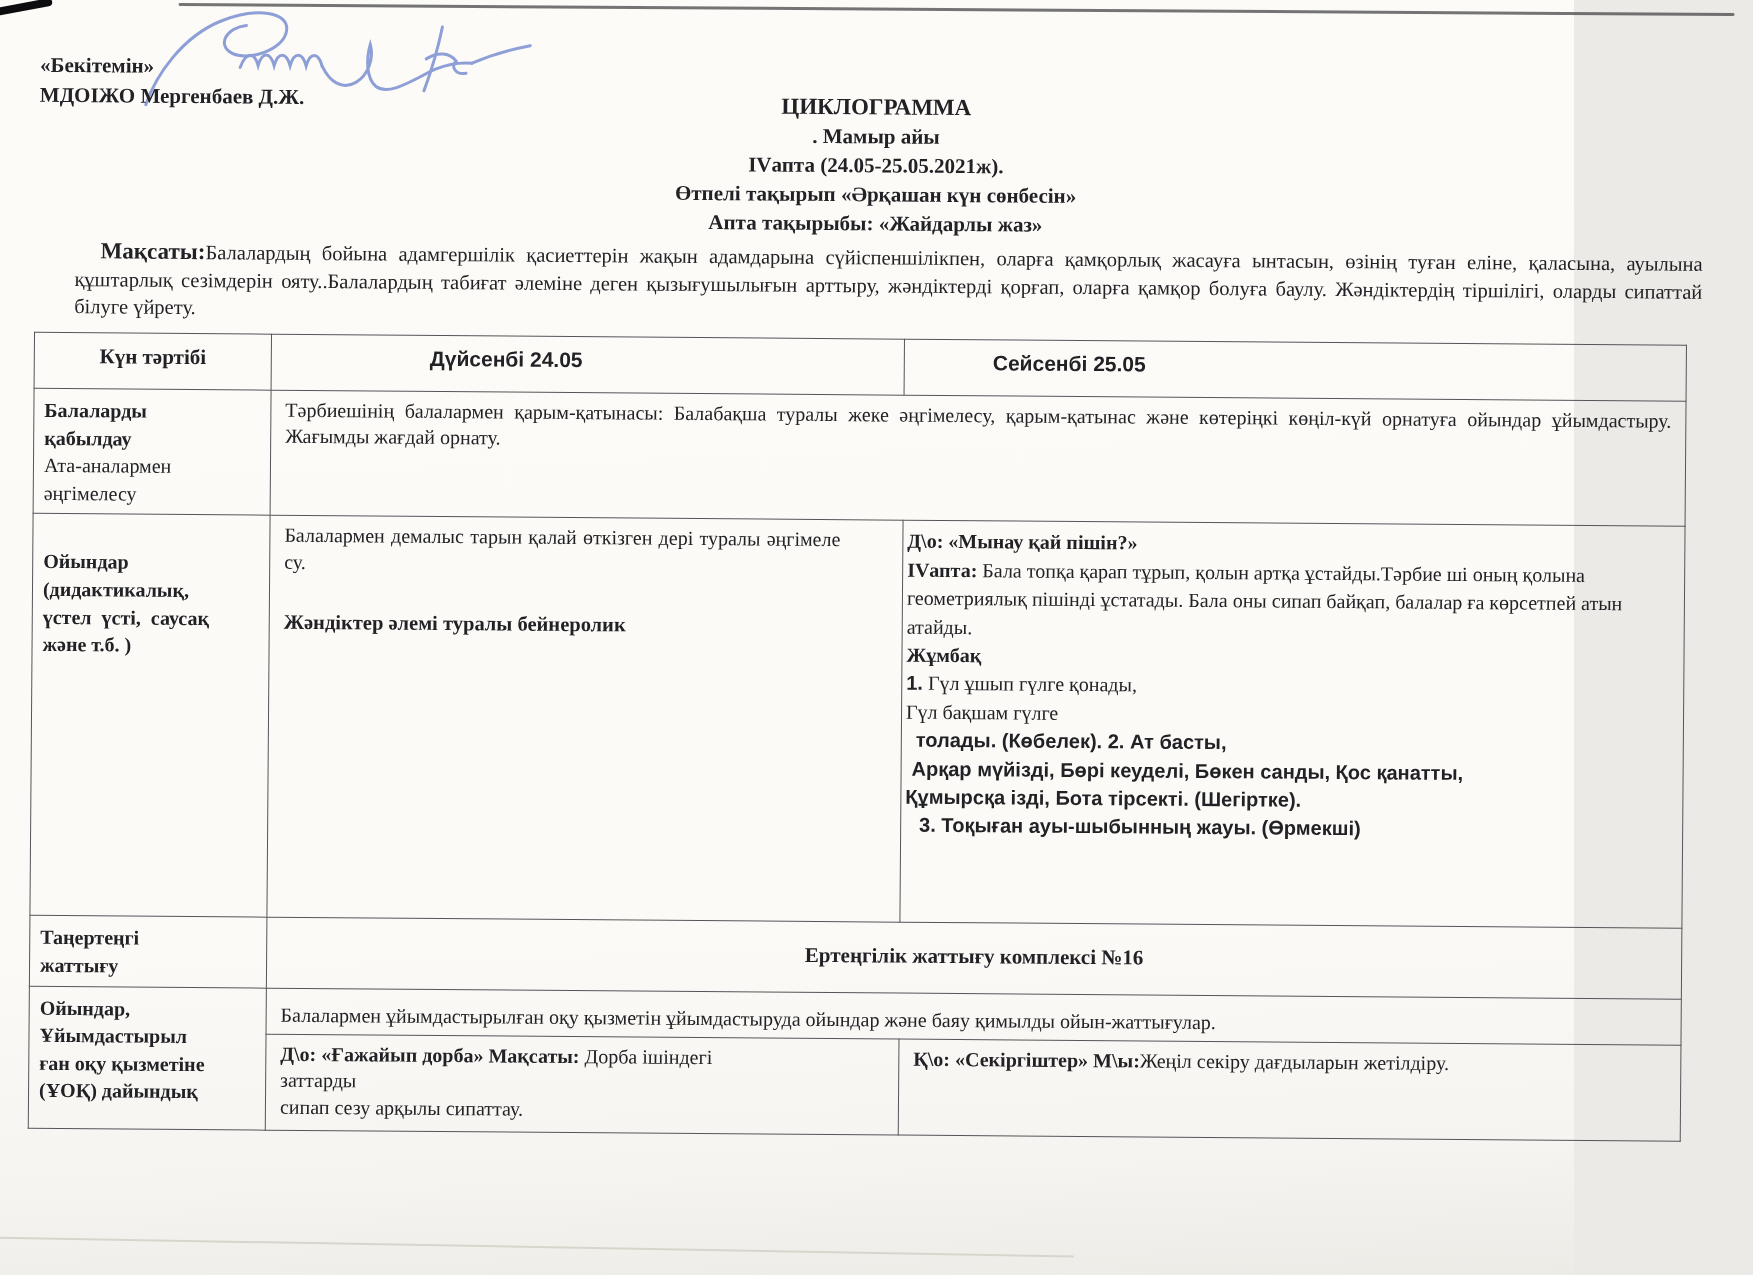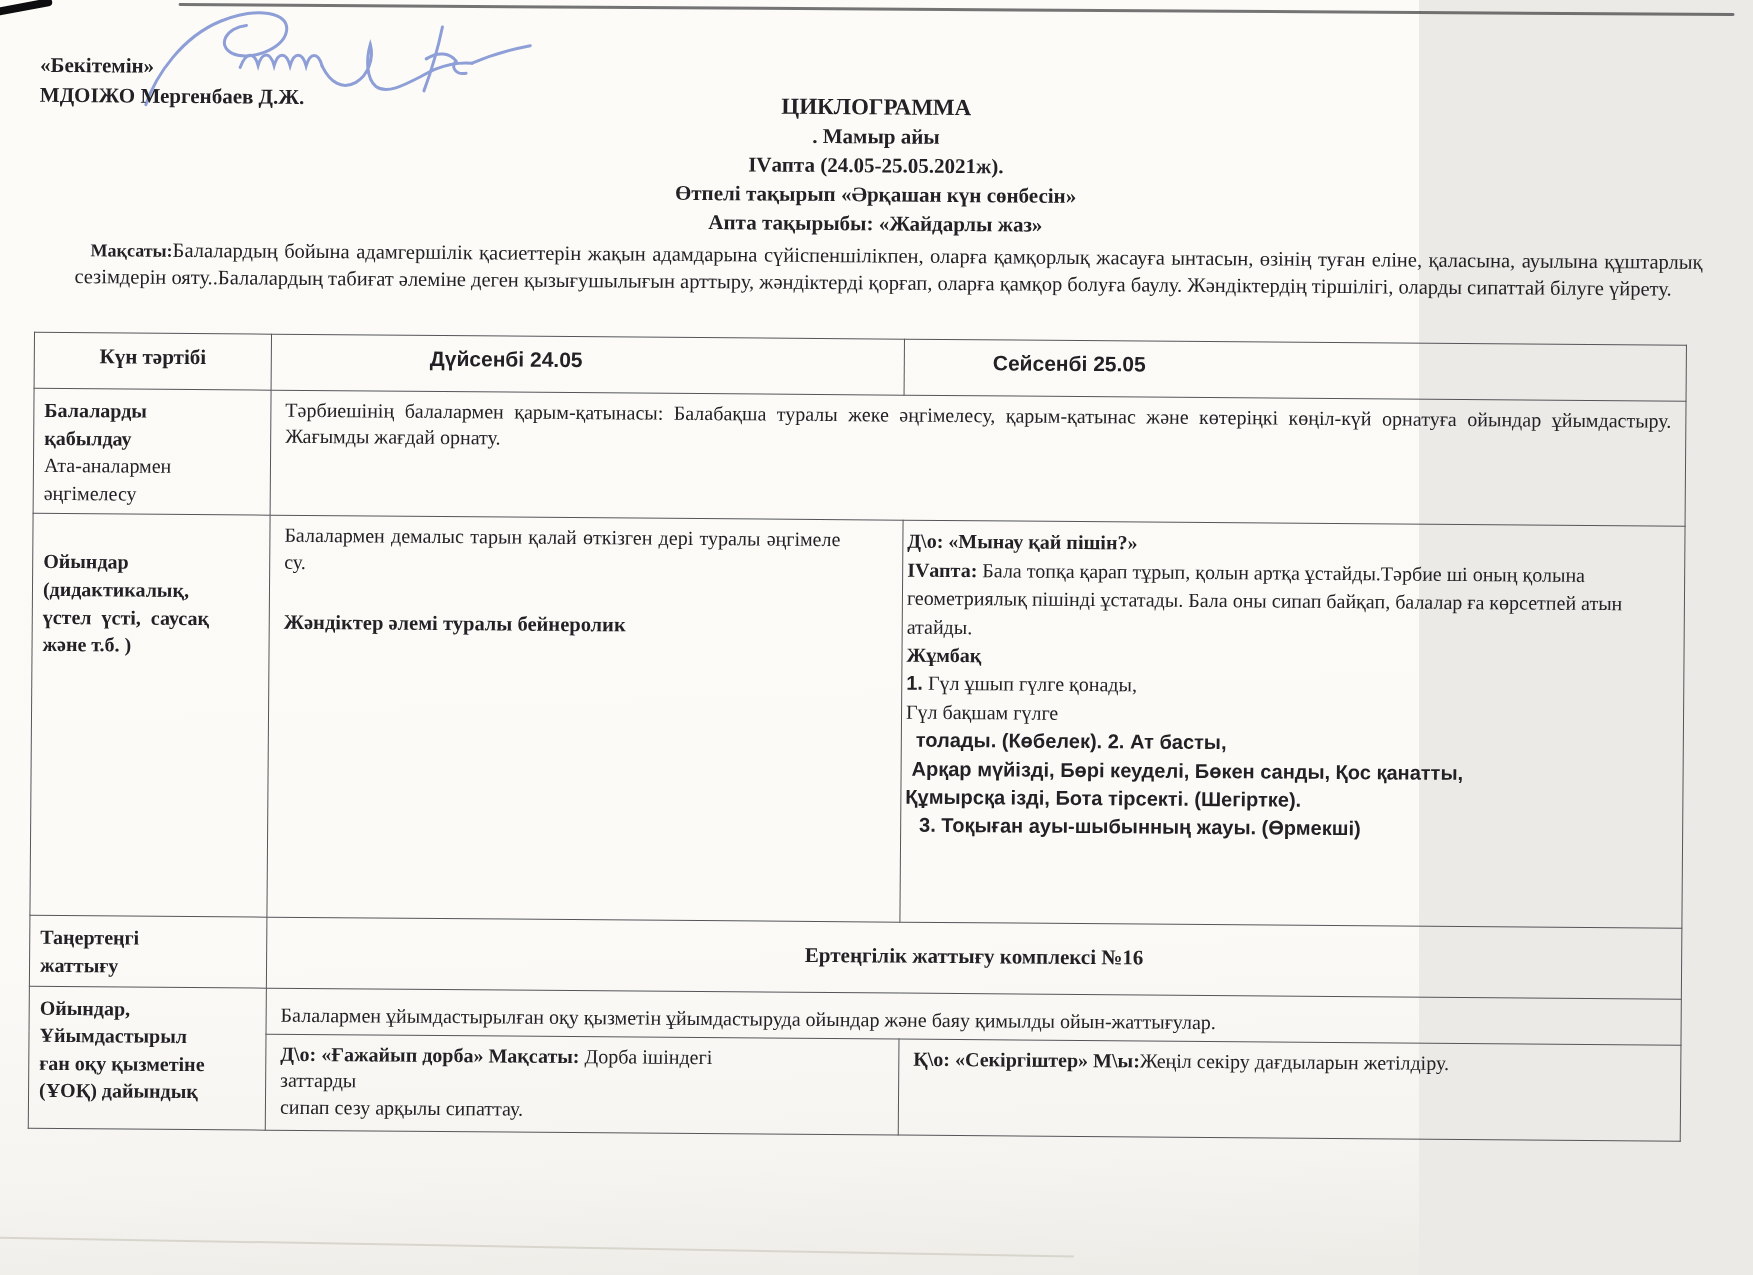--- a/index.html
+++ b/index.html
@@ -2,39 +2,39 @@
 <html><head>
 <meta charset="utf-8">
 <style>
   html,body{margin:0;padding:0;}
   body{
     width:1753px;height:1275px;overflow:hidden;
     background:#eceae6;
     font-family:"Liberation Serif","DejaVu Serif",serif;
   }
   .page{
-    position:relative;width:1419px;height:1275px;
+    position:relative;width:1574px;height:1275px;
     background:linear-gradient(178deg,#fcfbf8 0%,#fbfaf7 72%,#f6f4f0 90%,#edebe6 100%);
     color:#1d1d20;
   }
   .content{position:absolute;inset:0;transform:rotate(0.45deg);transform-origin:60px 80px;}
   
   .top-edge-line{position:absolute;top:1px;left:178px;width:1556px;height:3px;background:#3a3a3c;opacity:.7;border-radius:2px;transform:rotate(-0.08deg);}
   .corner-mark{position:absolute;top:3px;left:-4px;width:56px;height:8px;background:#0d0d0f;border-radius:4px;transform:rotate(-11deg);}
   .bottom-edge-line{position:absolute;top:1237px;left:-2px;width:1085px;height:2px;background:#d8d5cd;transform:rotate(0.55deg);transform-origin:left center;}
 
   .approval{position:absolute;top:50px;left:40px;font-weight:bold;font-size:21px;line-height:1.45;color:#222226;}
   .signature{position:absolute;top:2px;left:128px;}
 
   .titles{position:absolute;top:86px;left:0;width:1753px;text-align:center;font-weight:bold;color:#222226;}
   .titles .t-main{font-size:23px;line-height:1.3;}
   .titles .t-line{font-size:21px;line-height:1.38;}
 
   .goal{position:absolute;top:236px;left:76px;width:1628px;font-size:20.5px;line-height:1.32;text-align:justify;text-indent:16px;color:#222226;}
-  .goal b{font-size:18px;}
+  .goal b{font-size:23px;margin-left:10px;}
 
   .table-wrap{position:absolute;top:332px;left:36px;width:1652px;}
   table{border-collapse:collapse;width:100%;table-layout:fixed;}
   td{border:1px solid #55555a;vertical-align:top;padding:6px 14px;font-size:20px;line-height:1.32;color:#222226;}
   .c1{width:237px;}.c2{width:633px;}.c3{width:782px;}
   tr.r-head{height:56px;}
   tr.r-reception{height:116px;}
   tr.r-games{height:402px;}
   tr.r-morning{height:68px;}
   tr.r-oyq-a{height:40px;}

